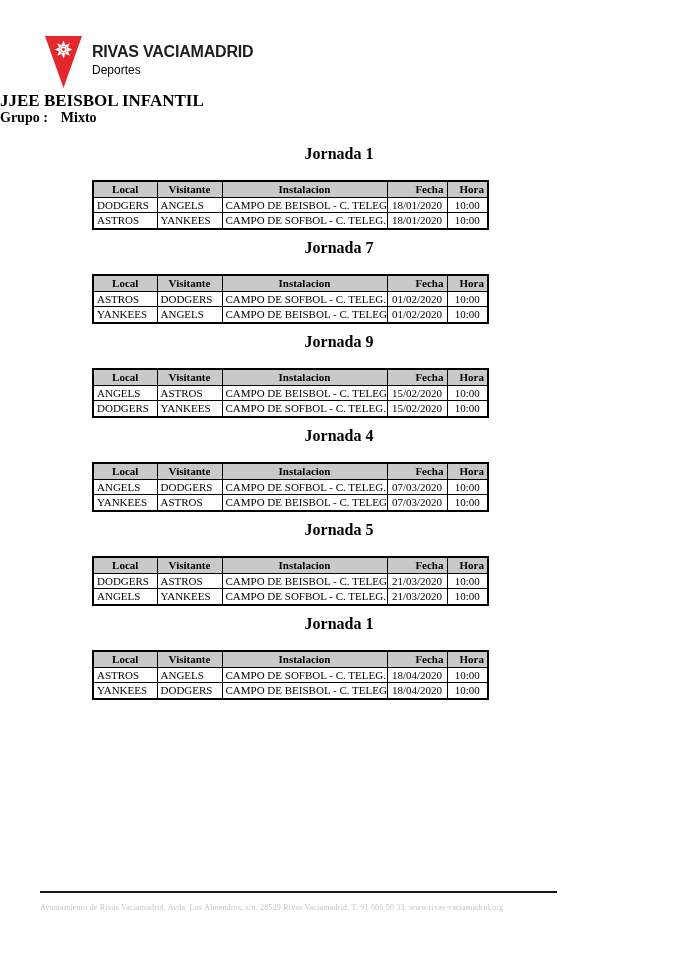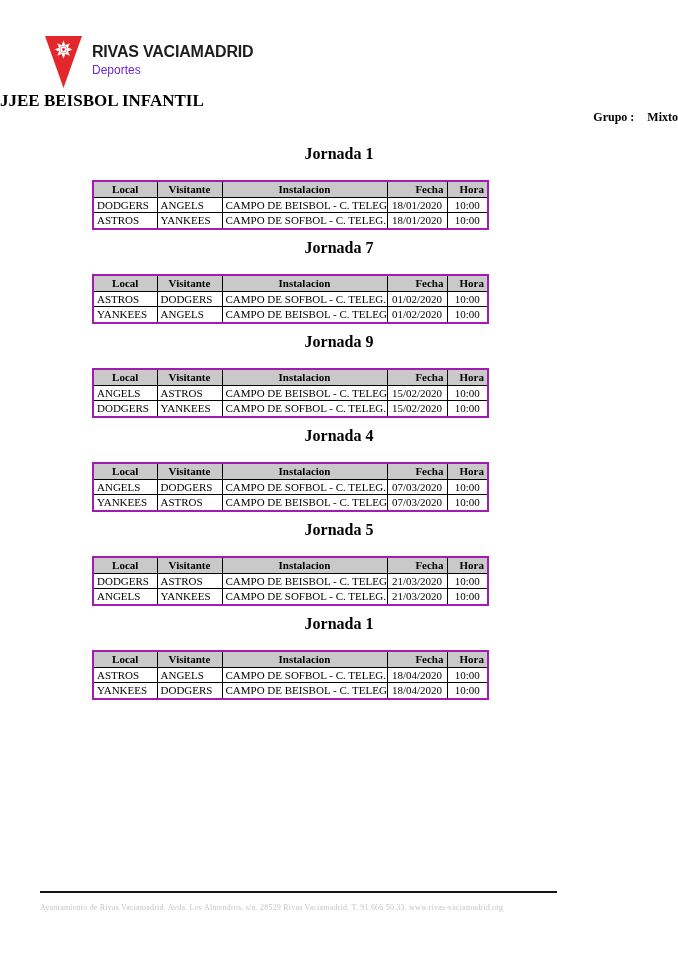--- a/index.html
+++ b/index.html
@@ -11,38 +11,38 @@
     font-family:"Liberation Serif", serif;
     color:#000;
     overflow:hidden;
   }
 
   
   .logo { position:absolute; left:45px; top:36px; display:flex; align-items:flex-start; }
   .pennant { width:37px; height:52px; display:block; }
   .brand { margin-left:10px; margin-top:7px; font-family:"Liberation Sans", sans-serif; }
   .brand-name { font-weight:bold; font-size:16px; letter-spacing:-0.2px; color:#1d1d1b; line-height:1.1; }
-  .brand-sub  { font-size:12px; color:#6d28d9; margin-top:2px; }
+  .brand-sub  { font-size:12px; color:#000000; margin-top:2px; }
 
   
   .doc-title  { position:absolute; top:91px;  left:0; width:100%; text-align:left;
                 font-size:17px; font-weight:bold; }
-  .group-line { position:absolute; top:110px; left:0; width:100%; text-align:right;
-                font-size:12px; font-weight:bold; }
+  .group-line { position:absolute; top:110px; left:0; width:100%; text-align:left;
+                font-size:14px; font-weight:bold; }
   .group-gap  { display:inline-block; width:13px; }
 
   
   .section { position:absolute; left:0; width:100%; }
   .jornada-title { text-align:center; font-size:16px; font-weight:bold; line-height:18px; }
   .fixture-table {
     margin:17px 0 0 92px;
     border-collapse:collapse;
     table-layout:fixed;
     width:395px;
-    border:2px solid #a21caf;
+    border:2px solid #000000;
     font-size:11px;
     line-height:1.15;
   }
   .fixture-table th, .fixture-table td {
     border:1px solid #000;
     padding:1px 3px;
     overflow:hidden;
     white-space:nowrap;
   }
   .fixture-table thead th {

